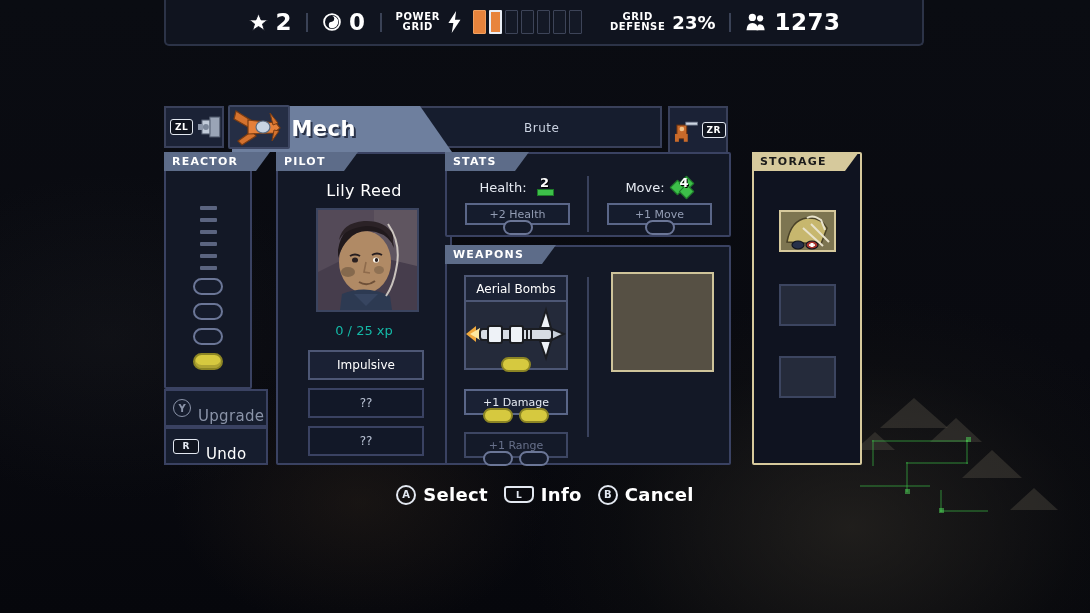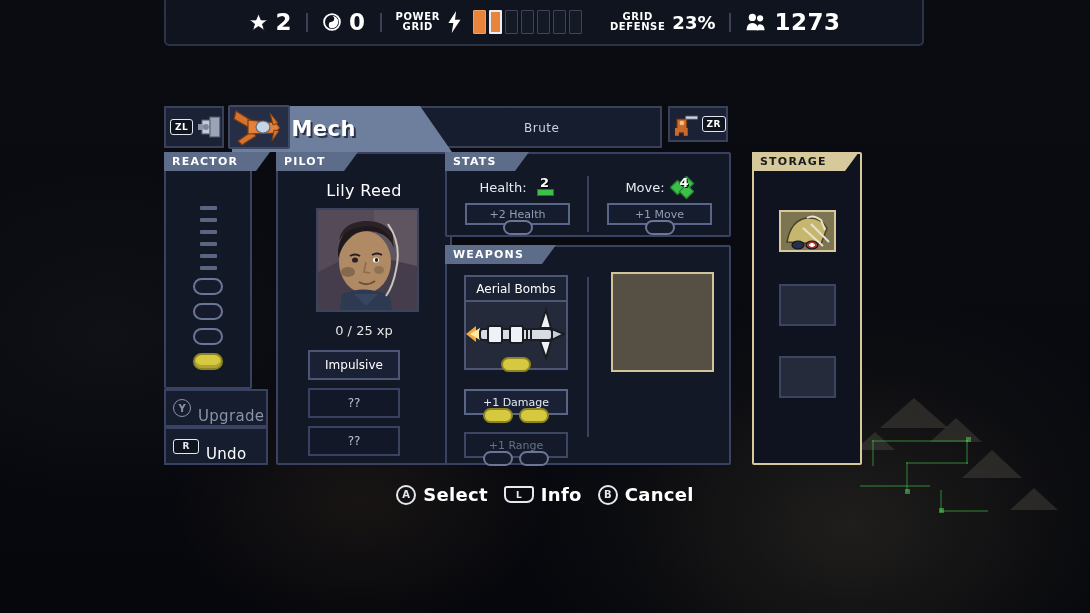--- a/index.html
+++ b/index.html
@@ -86,21 +86,21 @@
     z-index: 6;
   }
   .hdr-box {
     position: absolute;
     background: #1b2236;
     border: 2px solid #39405a;
     border-radius: 0;
   }
   #zl-box { left: 0; top: 0; width: 60px; height: 42px;
             display: flex; align-items: center; gap: 3px; padding-left: 4px; }
-  #zr-box { left: 504px; top: 0; width: 60px; height: 36px;
+  #zr-box { left: 504px; top: 0; width: 60px; height: 48px;
             display: flex; align-items: center; gap: 3px; padding-left: 3px; }
   .trig-btn {
     font-size: 9px; font-weight: bold; color: #fff;
     background: #10141f; border: 1.5px solid #e2e7f0;
     border-radius: 3px; padding: 2px 4px; letter-spacing: 0.5px;
   }
   #name-box {
     left: 68px; top: 0; width: 430px; height: 42px;
     background: #161d2e; border: 2px solid #39405a;
   }
@@ -199,25 +199,25 @@
   }
   .portrait {
     position: absolute; left: 38px; top: 54px;
     width: 103px; height: 104px;
     border: 2px solid #3b445f;
     overflow: hidden;
     background: linear-gradient(160deg, #4a4050 0%, #5e5460 45%, #3e3a48 100%);
   }
   .xp-line {
     position: absolute; left: 0; right: 0; top: 169px;
-    text-align: center; font-size: 13px; color: #e5e5e5;
+    text-align: center; font-size: 13px; color: #14b8a6;
   }
   .skill-slot {
     position: absolute; left: 30px;
-    width: 92px; height: 30px;
+    width: 116px; height: 30px;
     border: 2px solid #4d5775;
     background: #1a2134;
     display: flex; align-items: center; justify-content: center;
     font-size: 12px; color: #fff;
   }
   .skill-slot.empty { background: #121828; border-color: #3a4262; color: #b9c2d4; }
 
   #stats-panel   { left: 445px; top: 152px; width: 286px; height: 85px; }
   #weapons-panel { left: 445px; top: 245px; width: 286px; height: 220px; }
 

